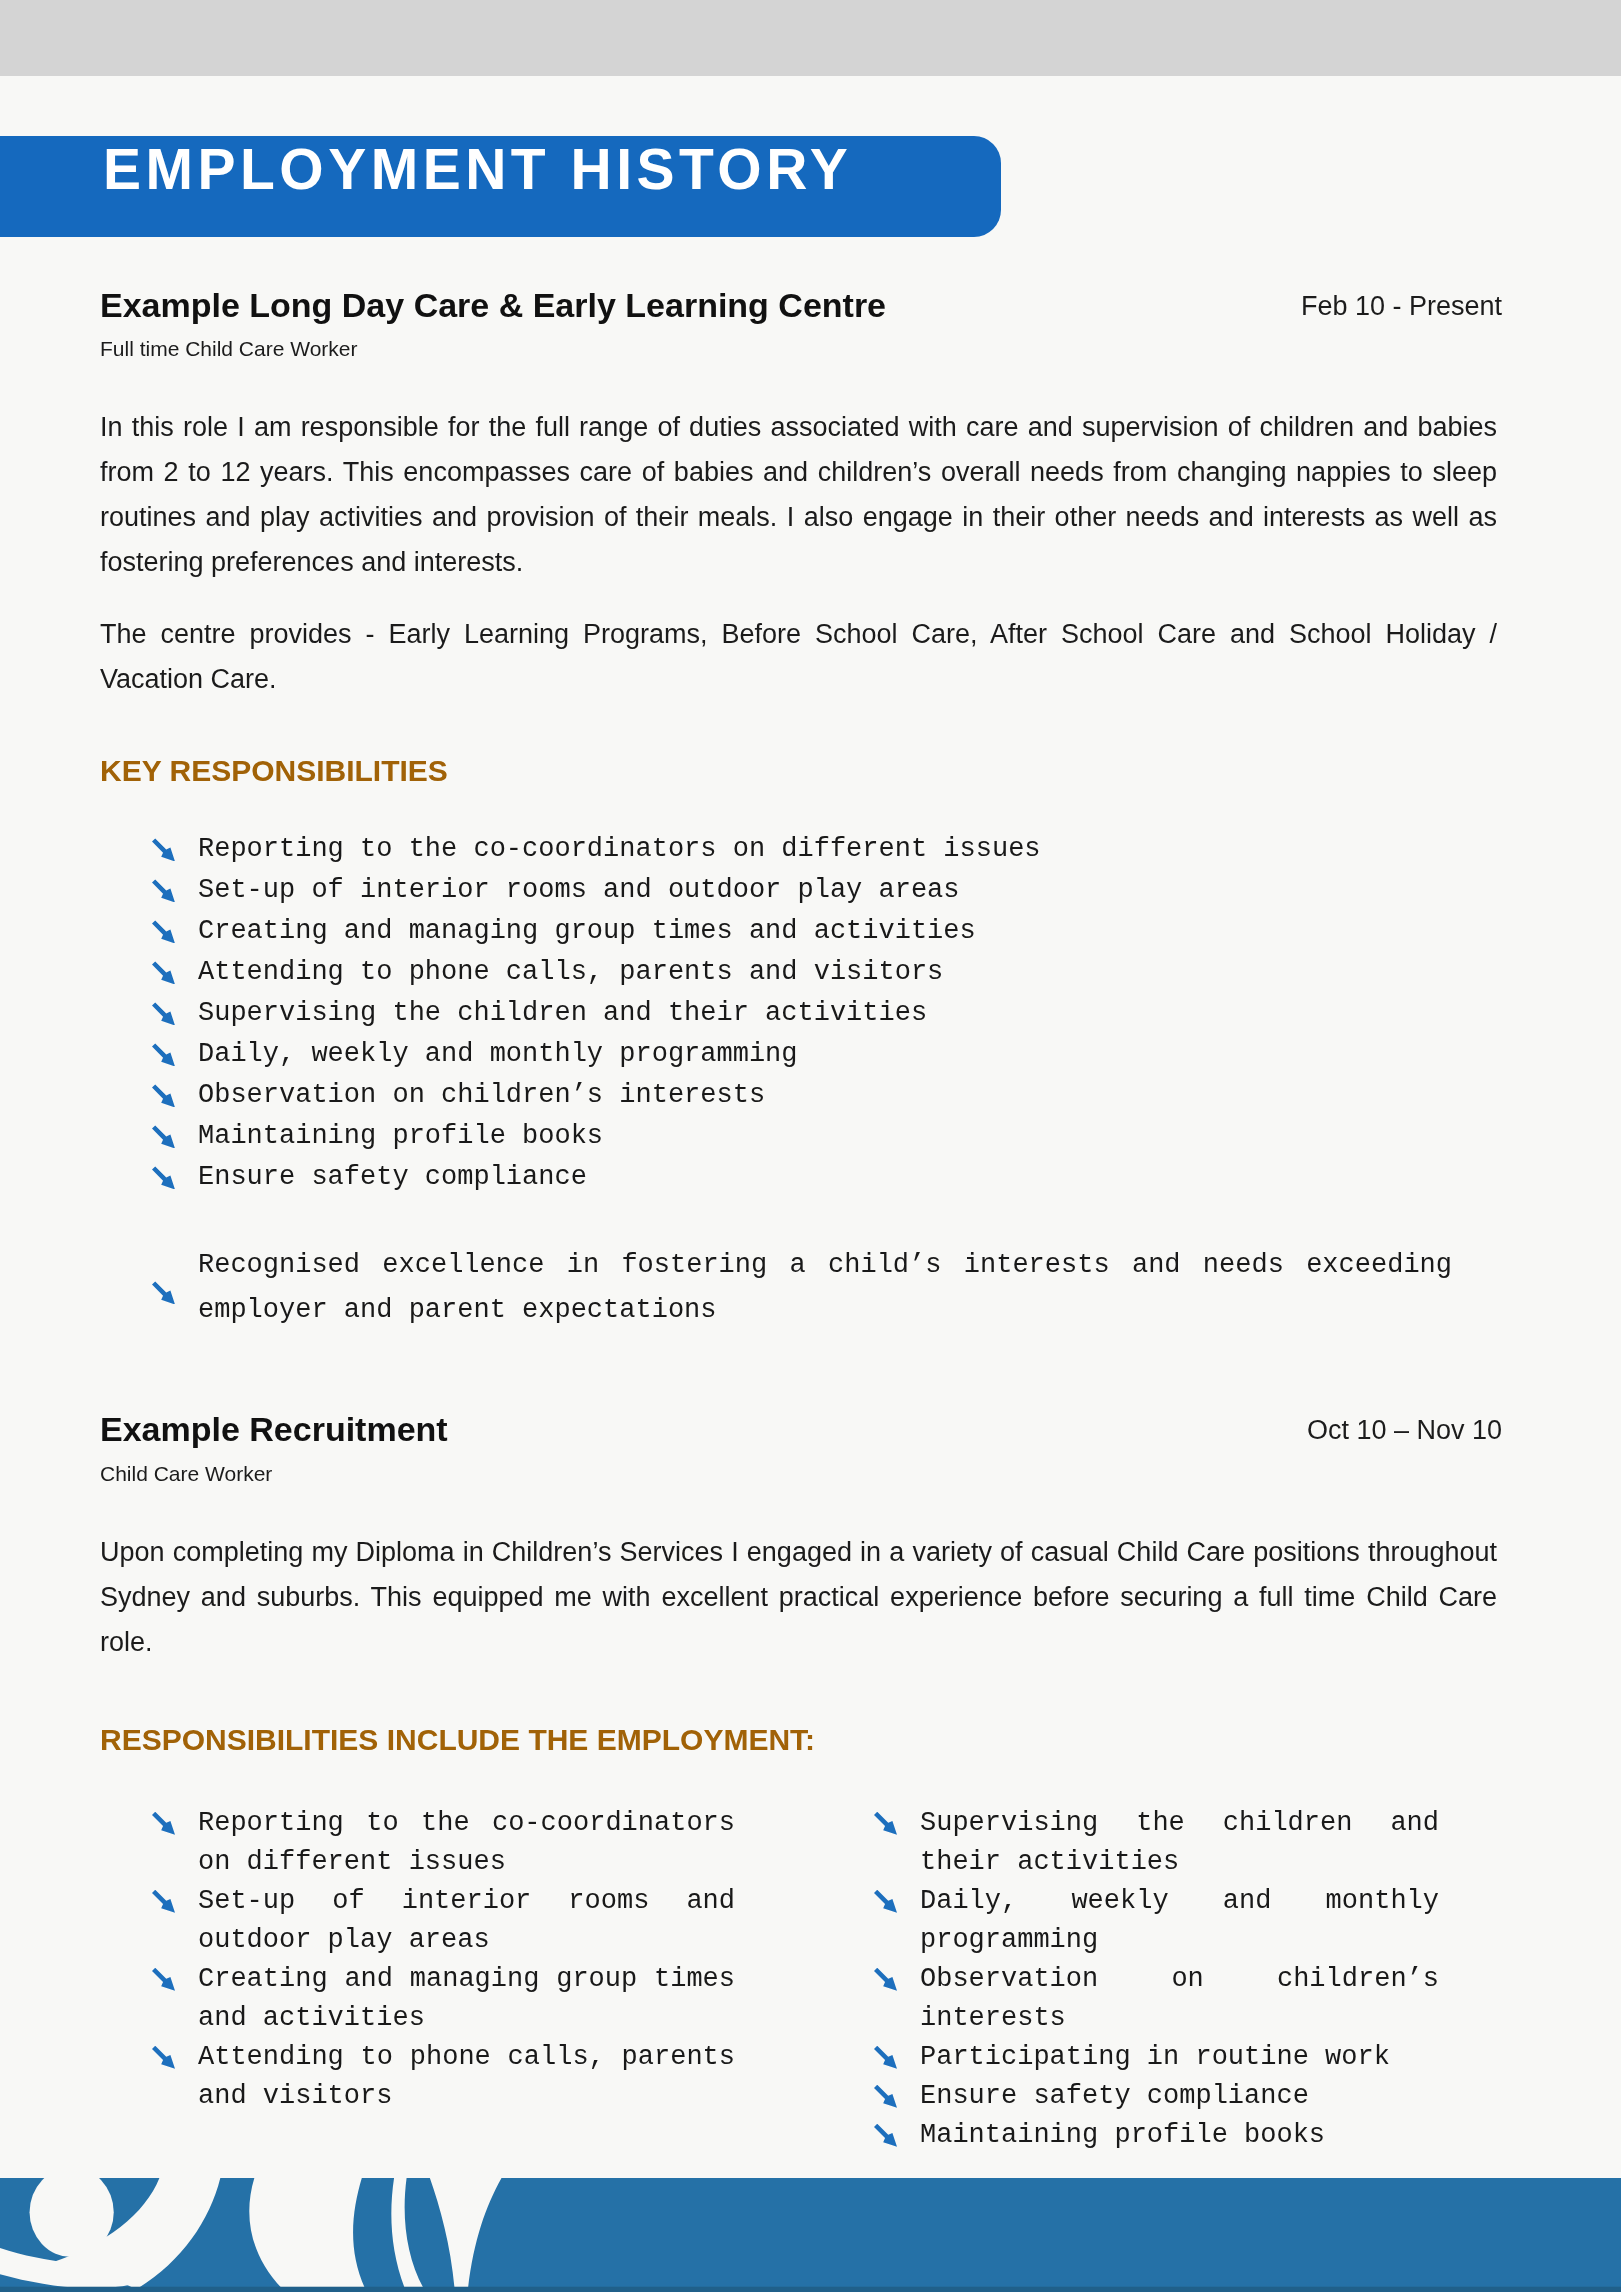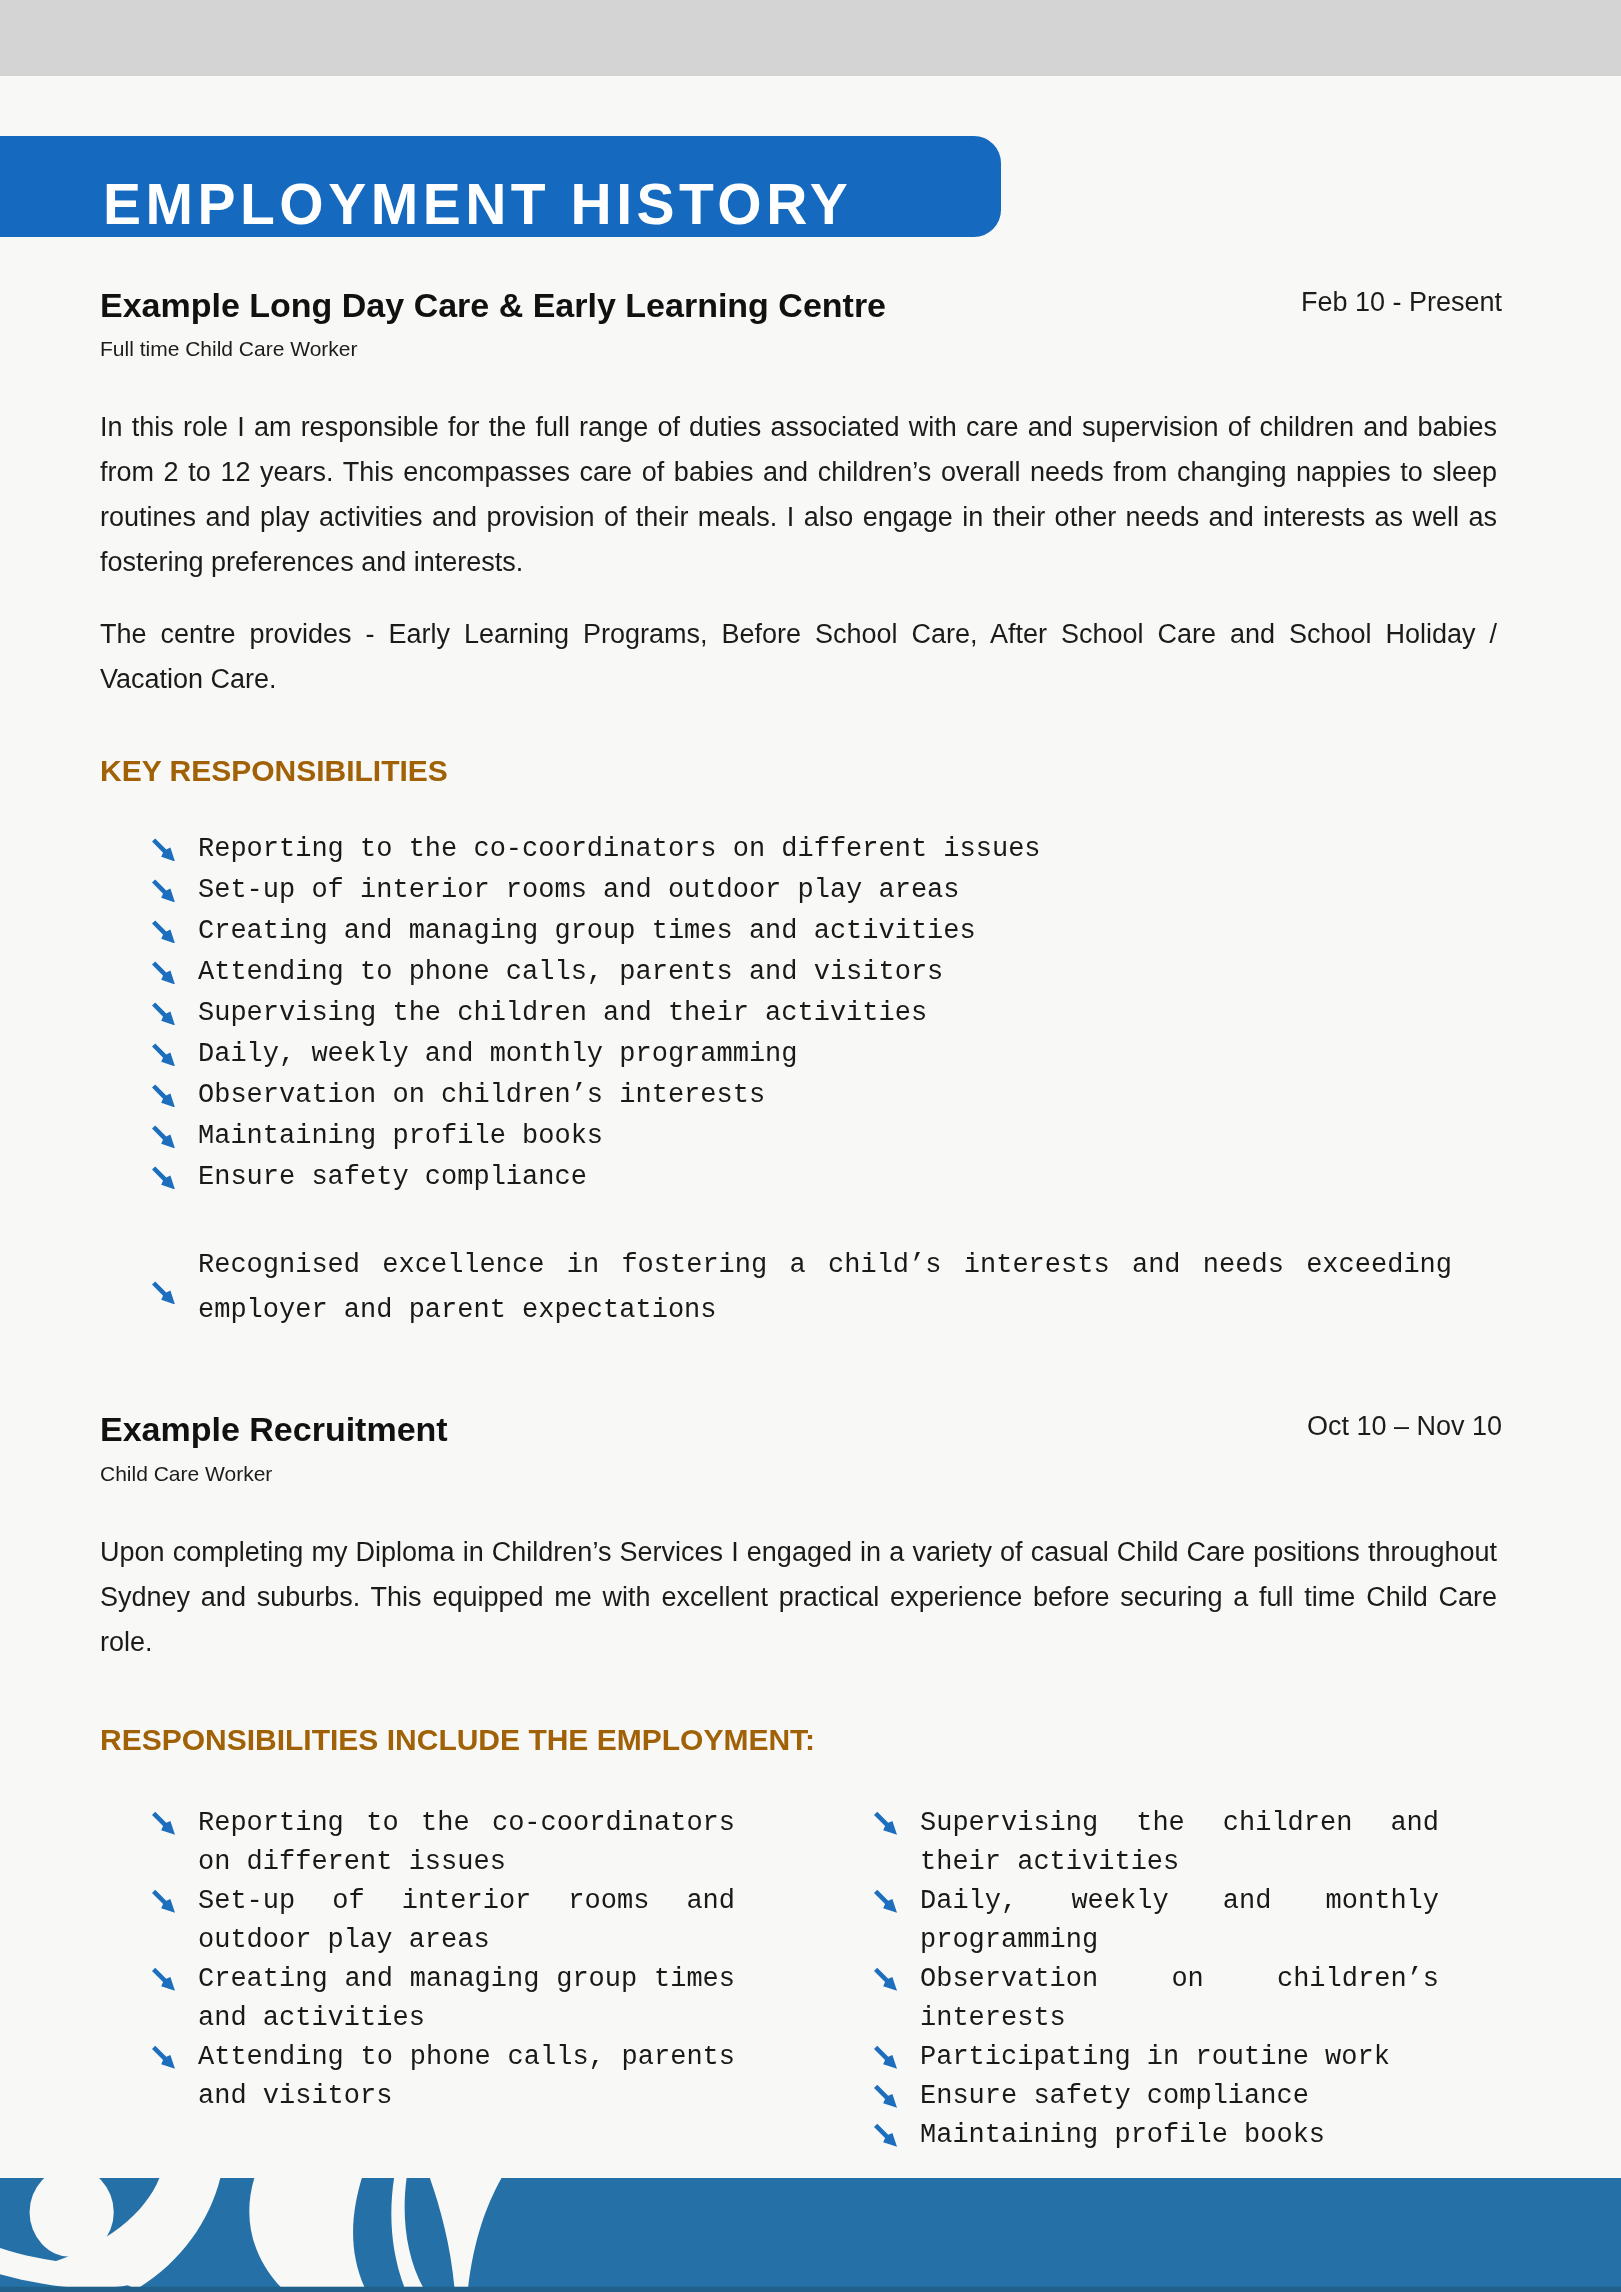--- a/index.html
+++ b/index.html
@@ -13,35 +13,35 @@
   }
   .topbar{
     position:absolute;top:0;left:0;width:1621px;height:76px;
     background:#d4d4d4;
   }
   .banner{
     position:absolute;top:136px;left:0;
     width:1001px;height:101px;
     background:#1569be;
     border-radius:0 27px 27px 0;
-    display:flex;align-items:flex-end;
+    display:flex;align-items:flex-start;
   }
   .banner h1{
     margin:0 0 0 103px;
     font-size:57px;font-weight:700;letter-spacing:4.5px;
     color:#ffffff;white-space:nowrap;
   }
   .content{
     position:absolute;top:237px;left:0;
     width:1621px;
     padding:0 70px 0 100px;
     box-sizing:border-box;
   }
   .job-header{
-    display:flex;justify-content:space-between;align-items:flex-start;
+    display:flex;justify-content:space-between;align-items:center;
     margin-top:47px;
     gap:8px;
   }
   .job-title{
     margin:0;font-size:34px;line-height:43px;font-weight:700;color:#111;
   }
   .job-dates{
     font-size:27px;line-height:36px;color:#1c1c1c;
     padding-right:49px;white-space:nowrap;
   }

